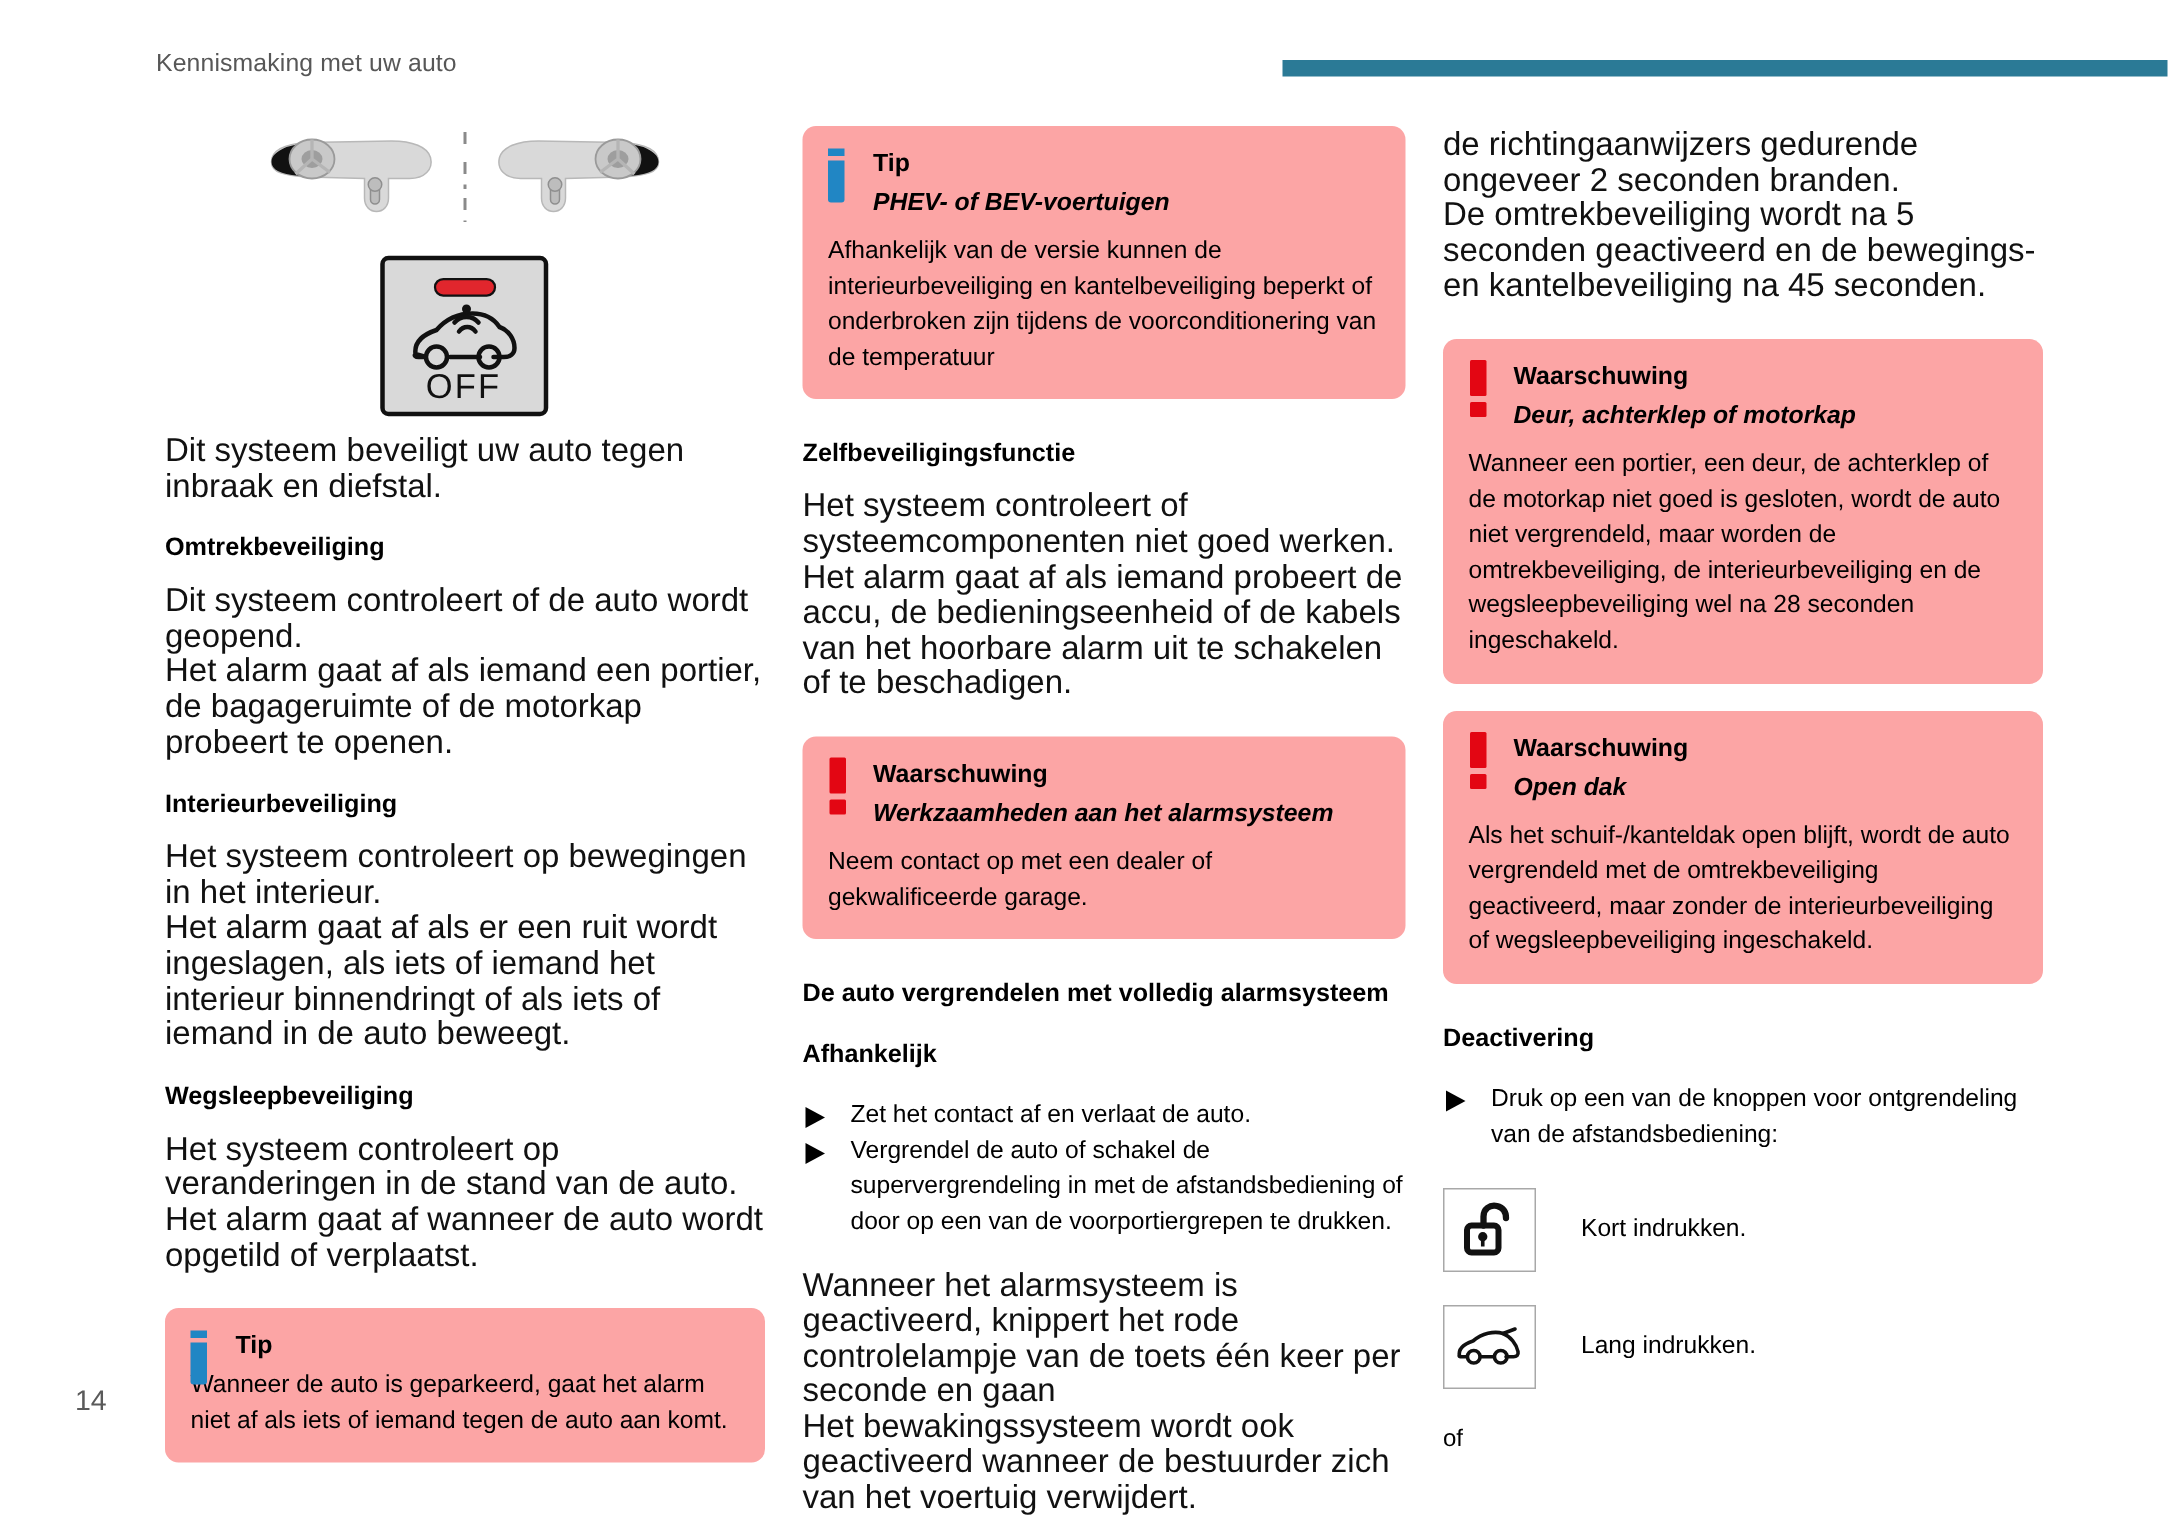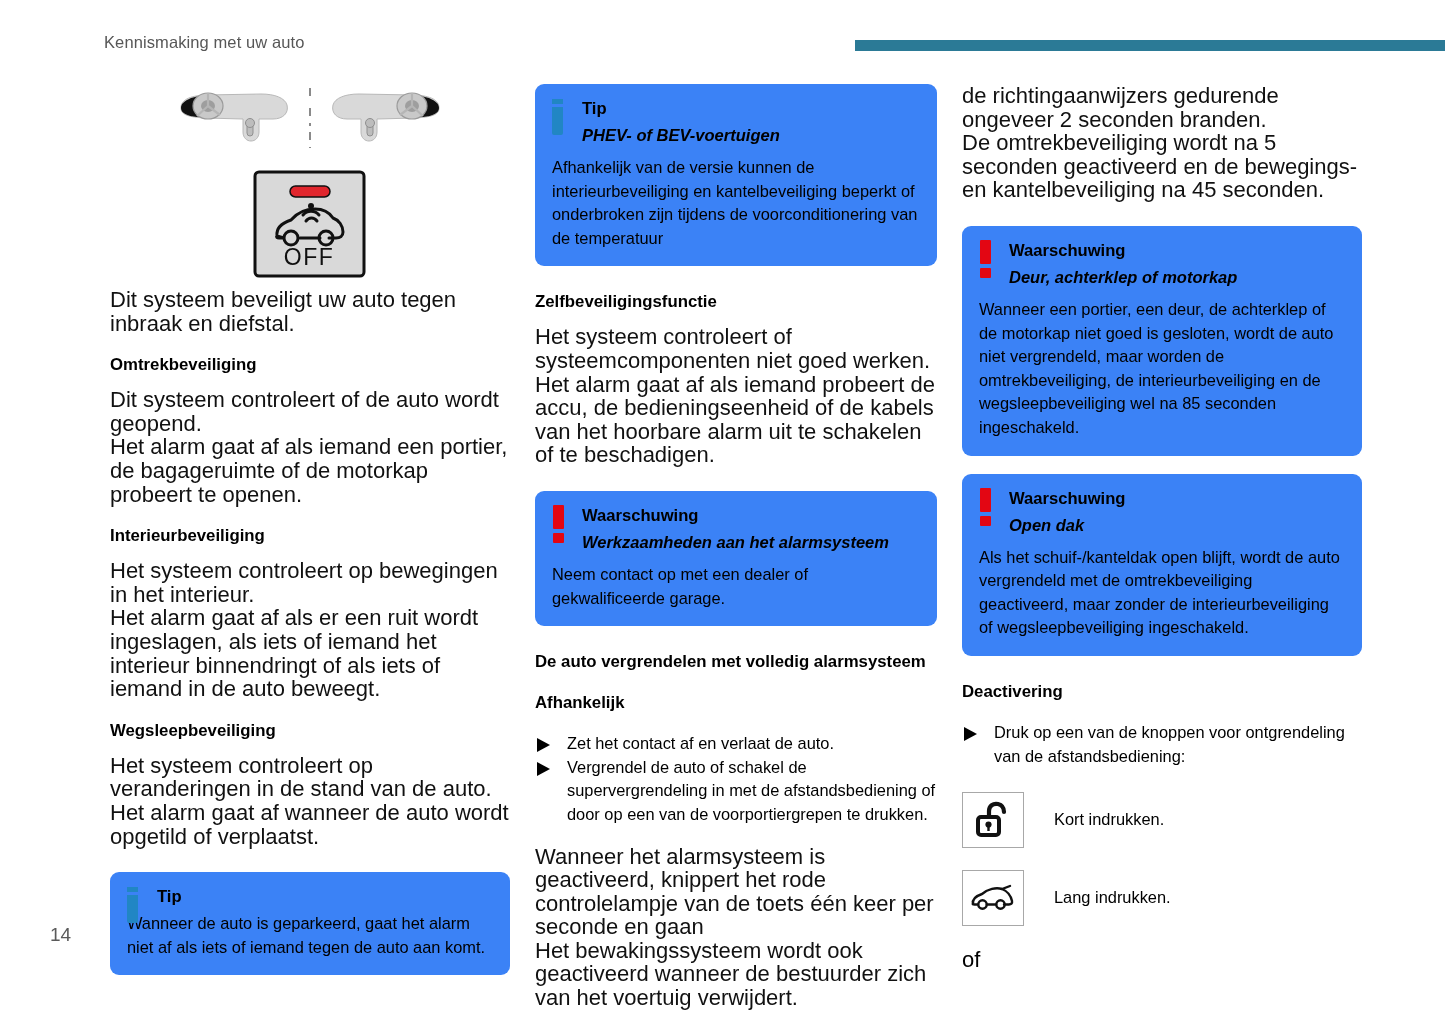--- a/index.html
+++ b/index.html
@@ -69,21 +69,21 @@
   h3.sub-head {
     margin: 0;
     font-size: 16.8px;
     font-weight: bold;
     line-height: 23px;
     color: #000;
   }
 
   
   .callout {
-    background: #3b82f6;
+    background: #fca5a5;
     border-radius: 9px;
     padding: 14px 17px 16px 17px;
     position: relative;
   }
   .callout .cal-head {
     display: block;
     position: relative;
     padding-left: 30px;
     font-size: 16.6px;
     font-weight: bold;
@@ -187,21 +187,21 @@
     justify-content: center;
     flex: 0 0 auto;
   }
   .icon-row .icon-label {
     margin-left: 30px;
     font-size: 16.4px;
     line-height: 23.6px;
     text-align: right;
   }
   #right-of {
-    font-size: 22px;
+    font-size: 16px;
     line-height: 23.6px;
     margin-top: 10px;
   }
 </style>
 </head>
 <body>
 
 <div id="header">
   <div id="header-title">Kennismaking met uw auto</div>
   <div id="header-rule"></div>
@@ -338,21 +338,21 @@
   <p class="body-text">De omtrekbeveiliging wordt na 5 seconden geactiveerd en de bewegings- en kantelbeveiliging na 45 seconden.</p>
 
   <div class="gap-lg"></div>
 
   <div class="callout warn">
     <span class="cal-head"><span class="icon-warn">
           <span class="bar"></span>
           <span class="pt"></span>
         </span>Waarschuwing</span>
     <span class="cal-subhead">Deur, achterklep of motorkap</span>
-    <span class="cal-body">Wanneer een portier, een deur, de achterklep of de motorkap niet goed is gesloten, wordt de auto niet vergrendeld, maar worden de omtrekbeveiliging, de interieurbeveiliging en de wegsleepbeveiliging wel na 85 seconden ingeschakeld.</span>
+    <span class="cal-body">Wanneer een portier, een deur, de achterklep of de motorkap niet goed is gesloten, wordt de auto niet vergrendeld, maar worden de omtrekbeveiliging, de interieurbeveiliging en de wegsleepbeveiliging wel na 28 seconden ingeschakeld.</span>
   </div>
 
   <div class="gap-md"></div>
 
   <div class="callout warn">
     <span class="cal-head"><span class="icon-warn">
           <span class="bar"></span>
           <span class="pt"></span>
         </span>Waarschuwing</span>
     <span class="cal-subhead">Open dak</span>

